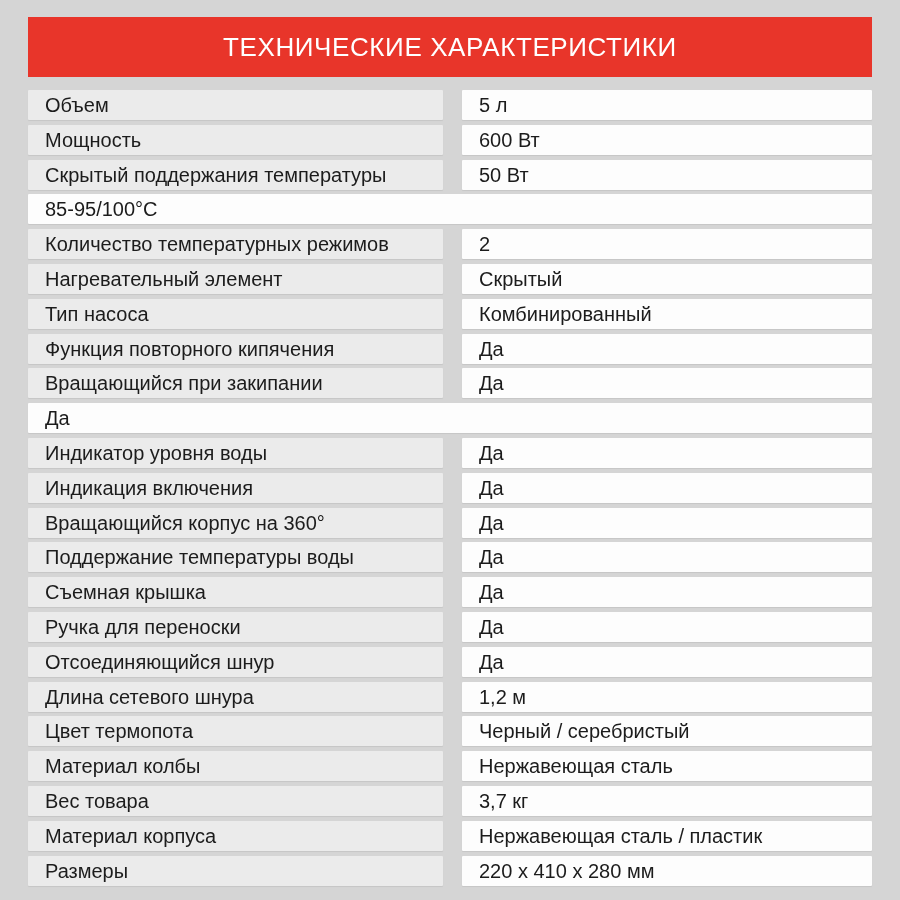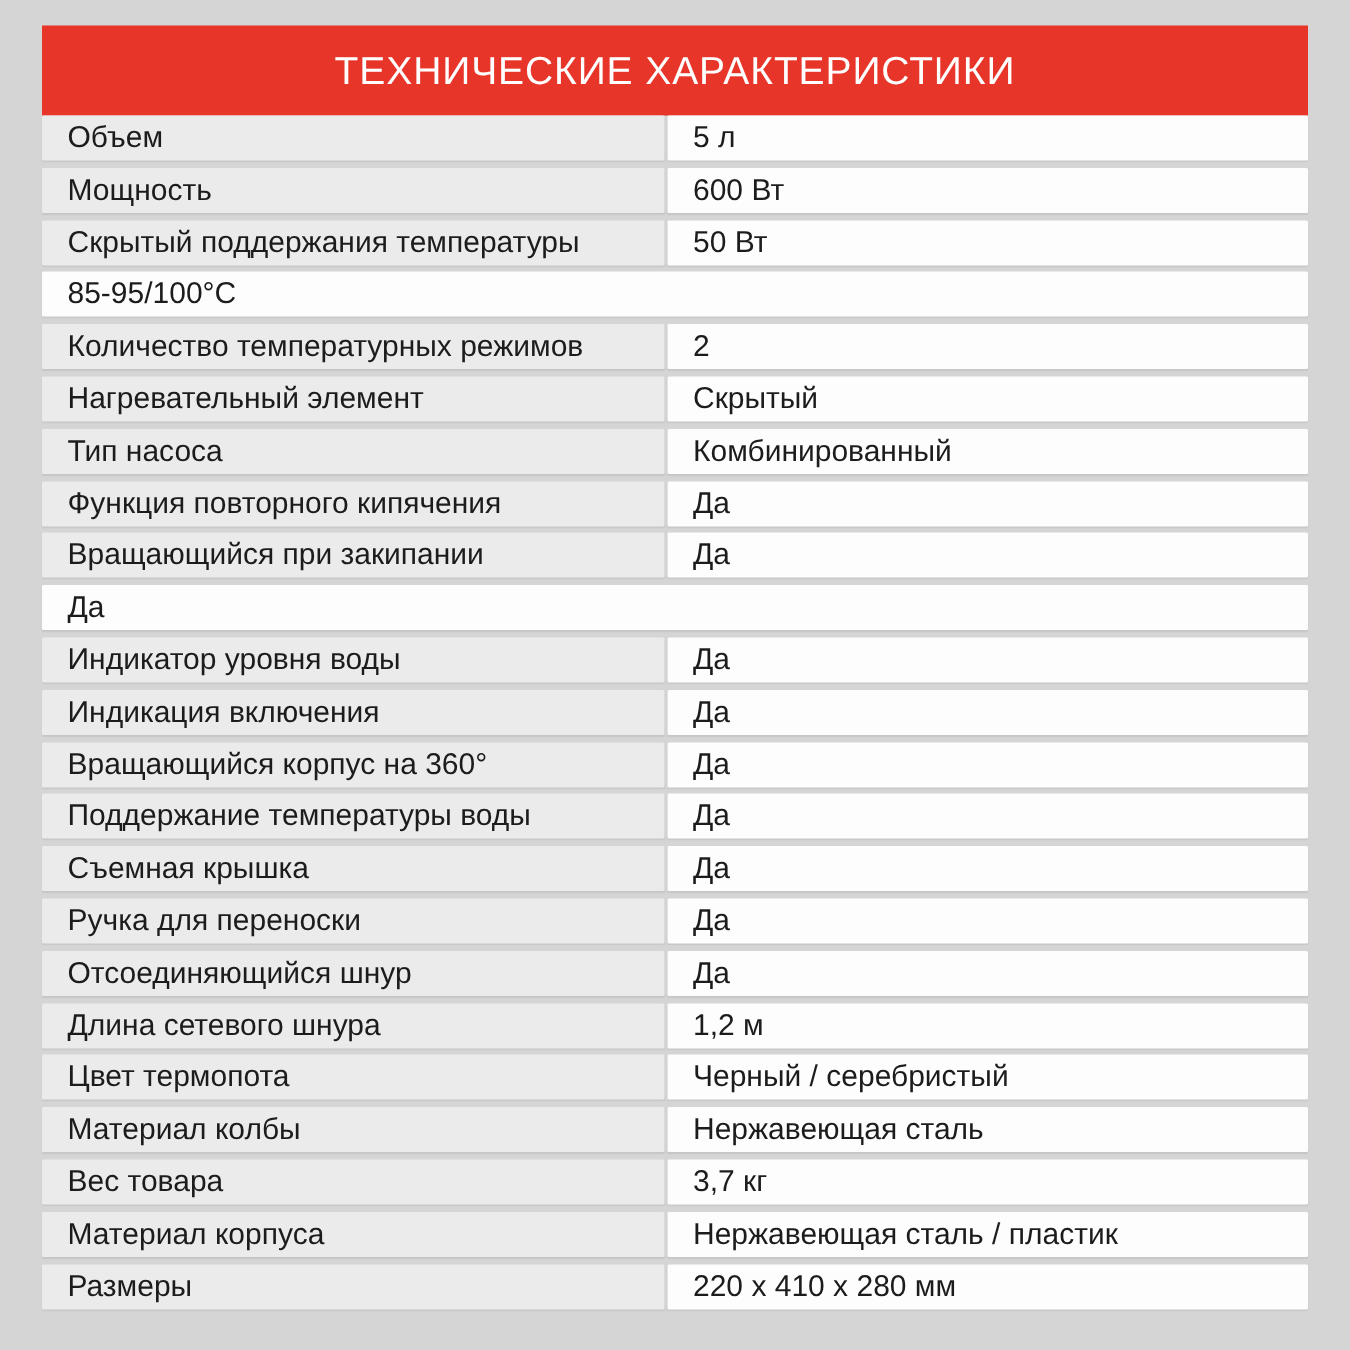--- a/index.html
+++ b/index.html
@@ -20,37 +20,38 @@
     height: 900px;
     box-sizing: border-box;
     padding: 17px 28px 0 28px;
   }
   .header {
     height: 60px;
     background: var(--accent-red, #e8352a);
     display: flex;
     align-items: center;
     justify-content: center;
+    margin-bottom: 13px;
   }
   .title {
     margin: 0;
     color: var(--title-text, #ffffff);
     font-size: 26px;
     font-weight: 400;
     letter-spacing: 0.6px;
     white-space: nowrap;
   }
   .spec-table {
     width: 100%;
   }
   .row {
     display: flex;
     height: 30px;
     margin-bottom: 4.8px;
-    gap: 2px;
+    gap: 19px;
   }
   .cell {
     display: flex;
     align-items: center;
     box-sizing: border-box;
     padding-left: 17px;
     font-size: 20px;
     line-height: 1;
     white-space: nowrap;
     overflow: hidden;

